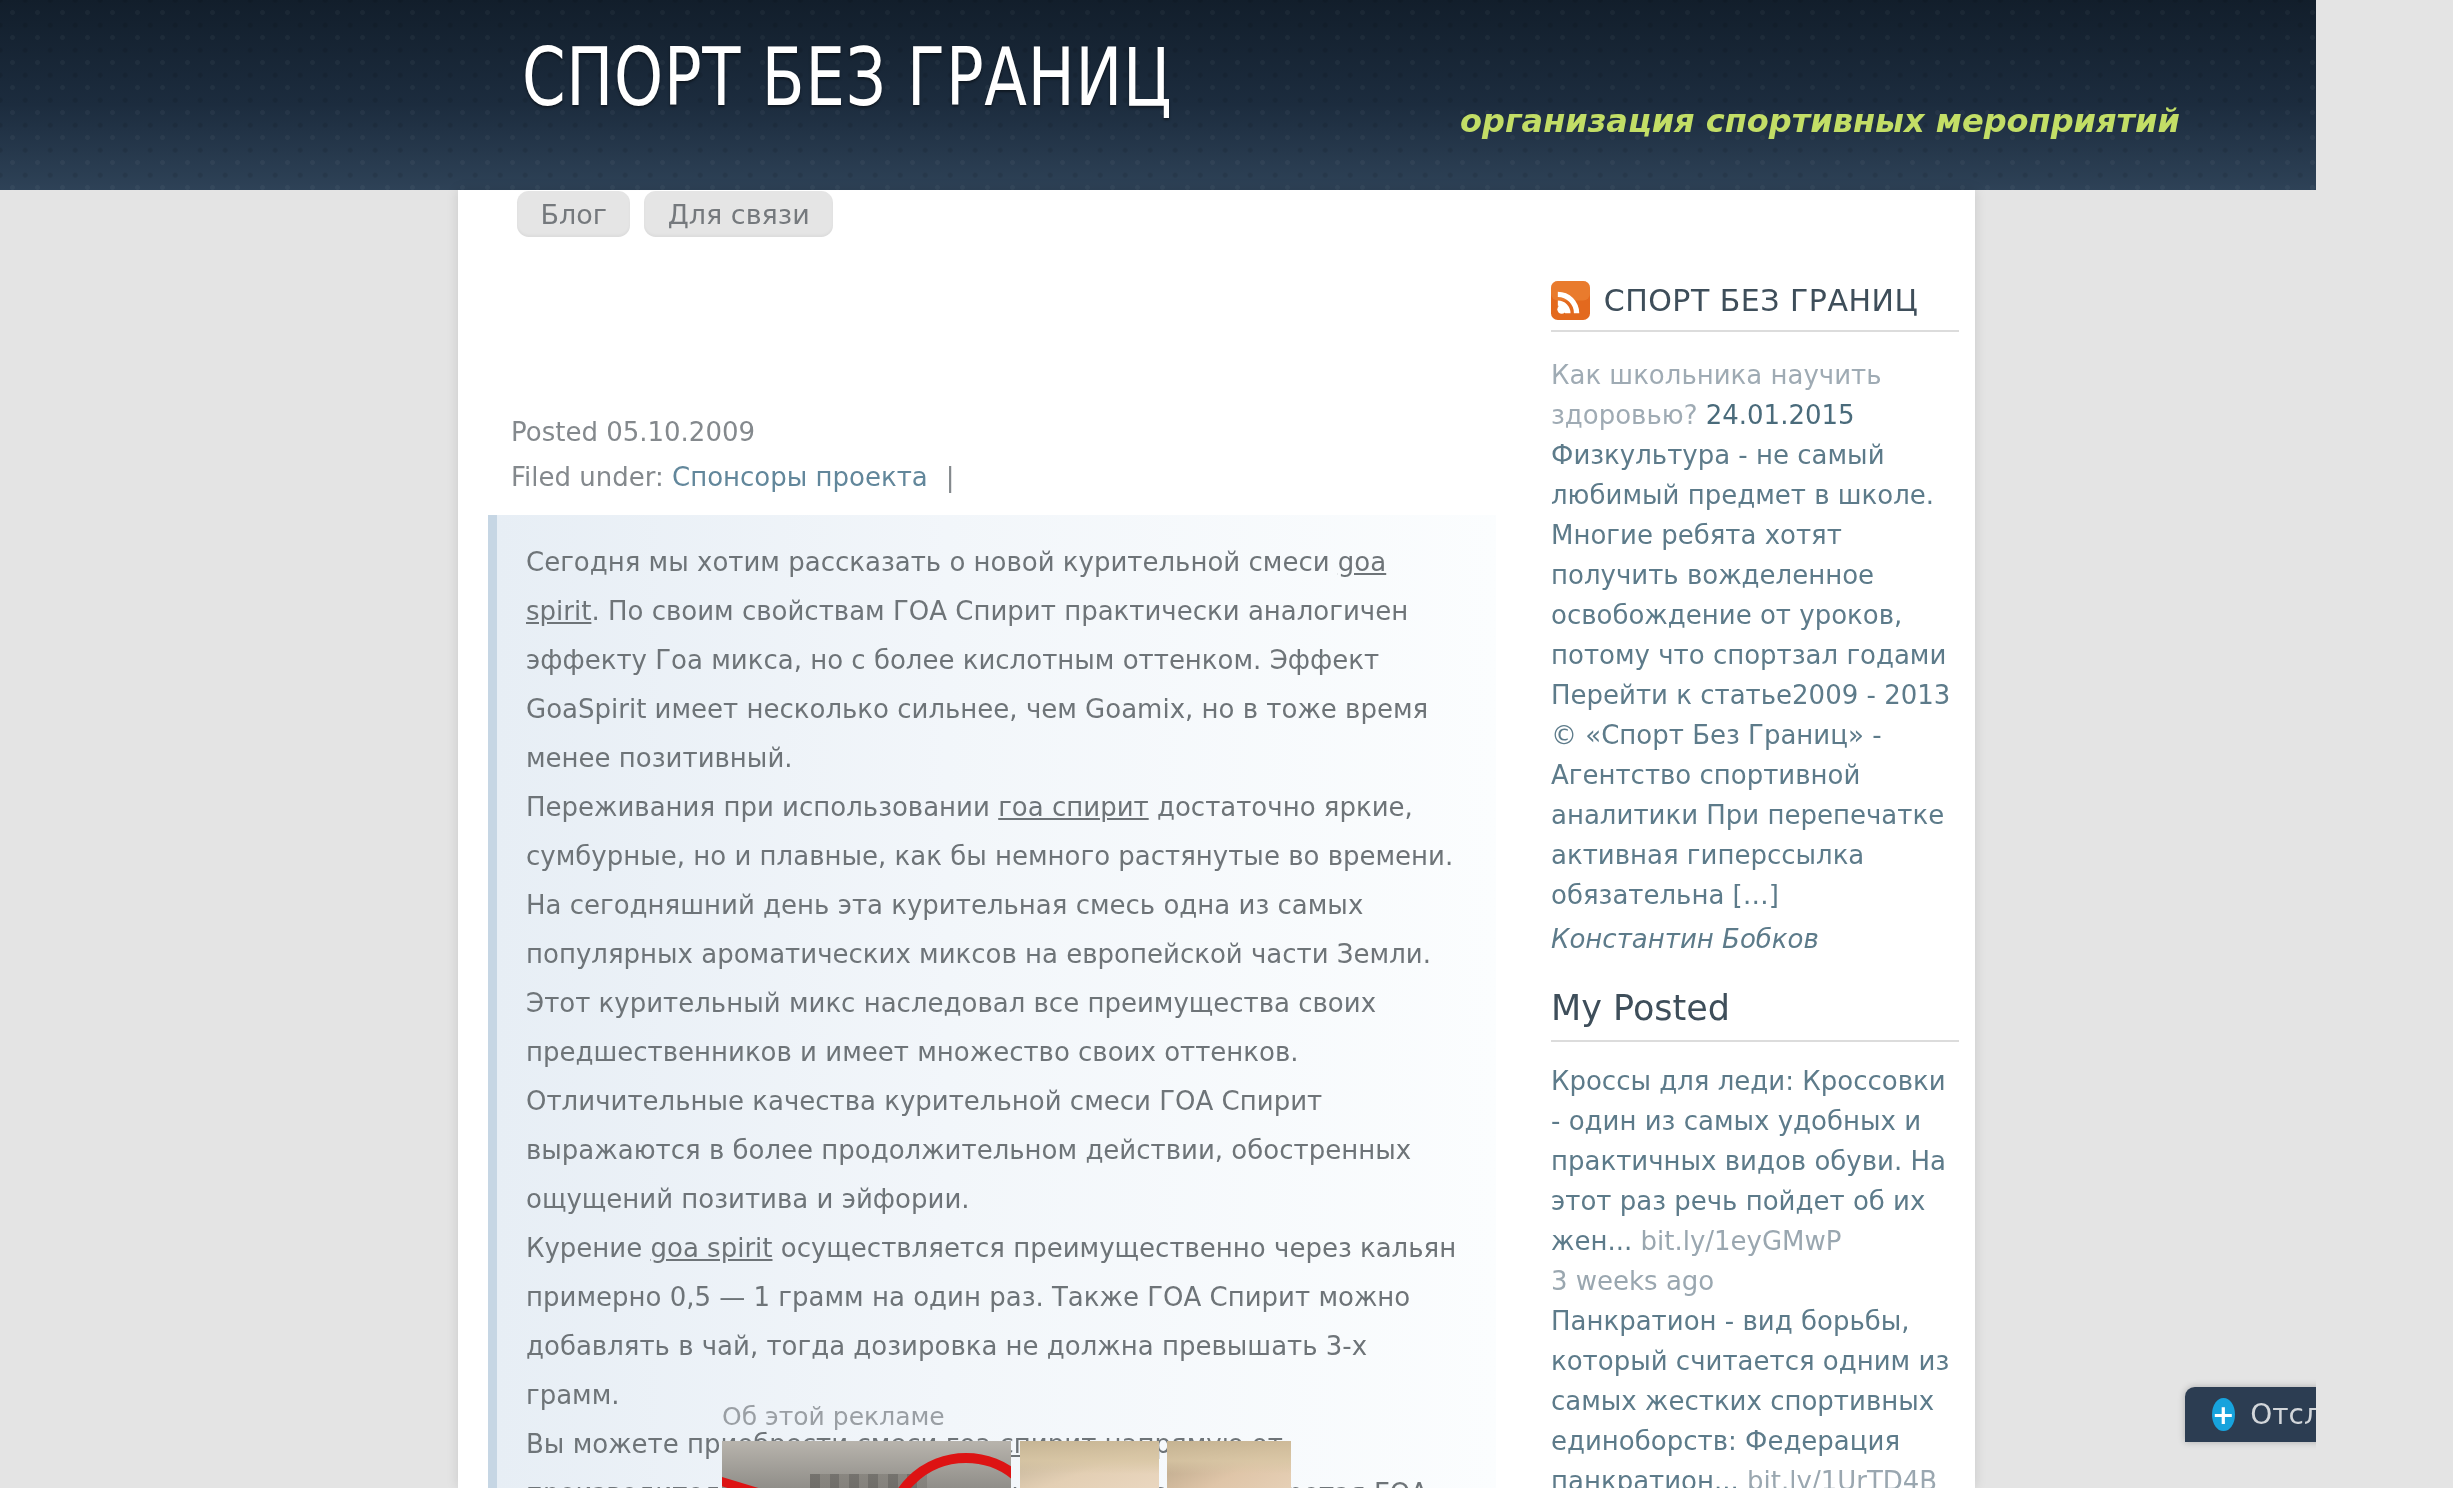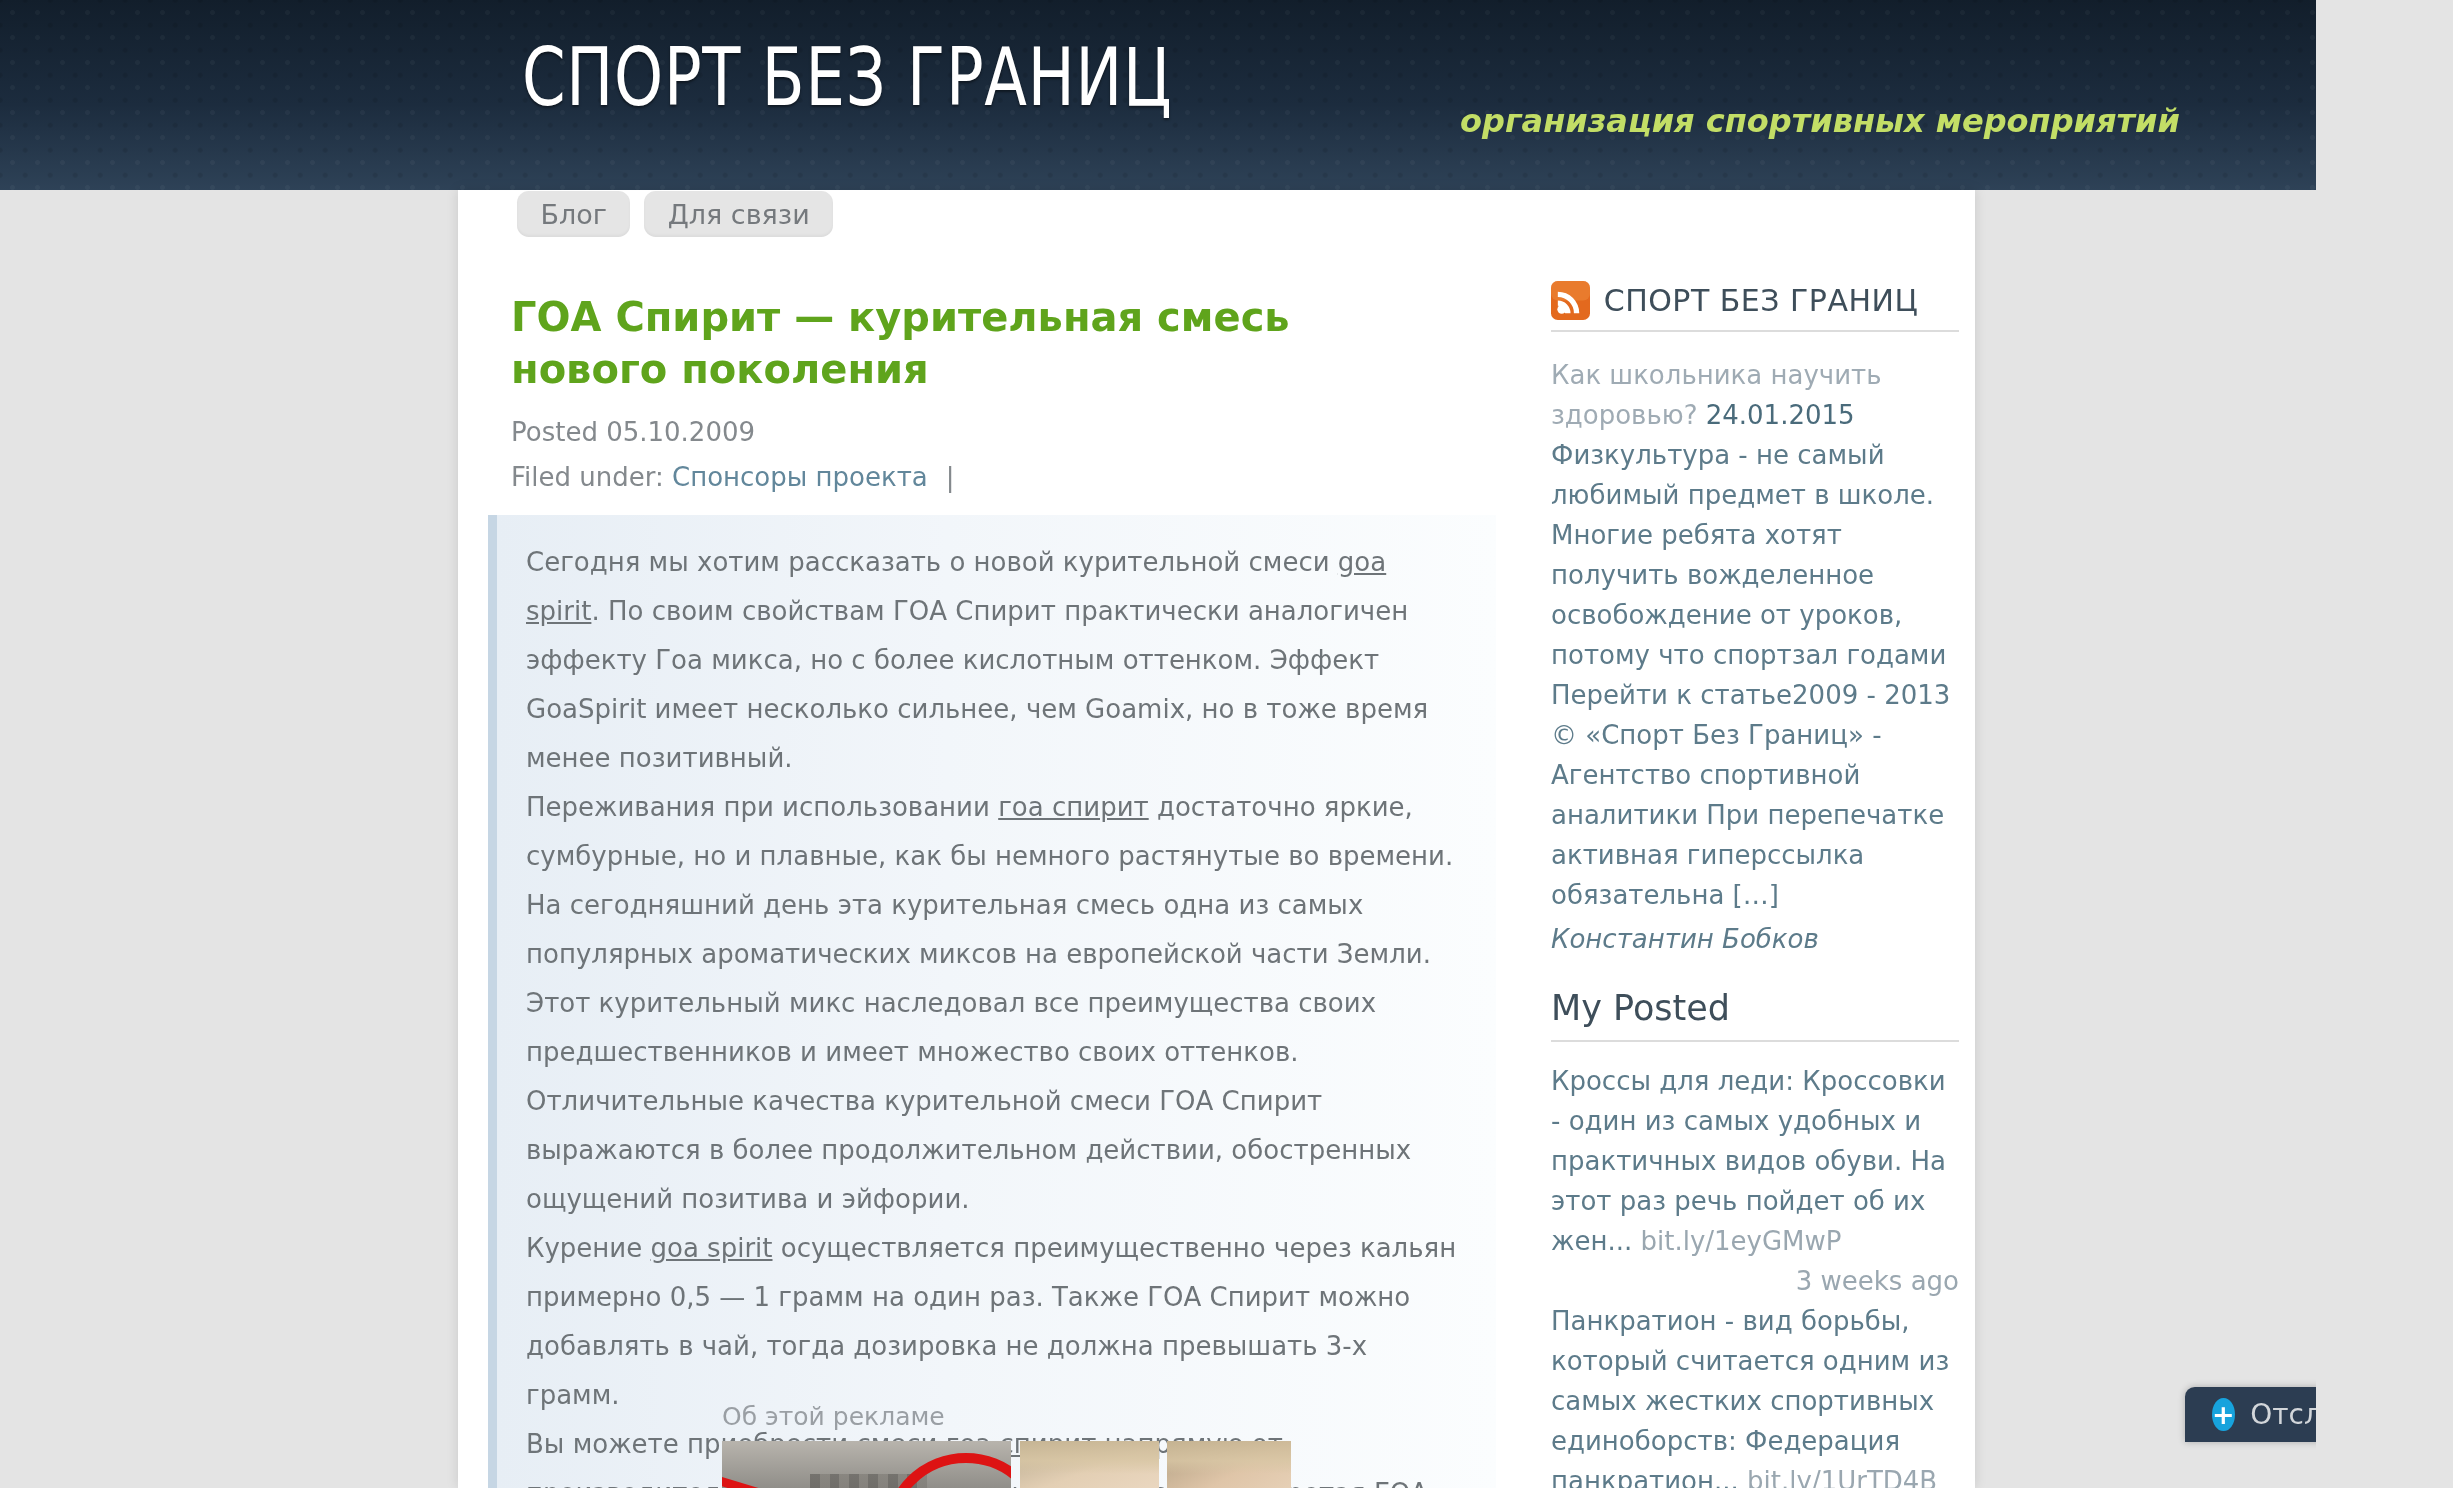--- a/index.html
+++ b/index.html
@@ -86,21 +86,21 @@
   .sb-title{font-size:30px;color:#3e4e5a;letter-spacing:0.5px;white-space:nowrap;cursor:pointer;}
   .rss-icon{width:39px;height:39px;flex:0 0 39px;cursor:pointer;}
   .sb-about{margin-top:23.4px;font-size:26px;line-height:40px;color:#5d7b8a;}
   .seg-link{color:#9fabb4;cursor:pointer;}
   .seg-date{color:#4a6b7b;}
   .seg-author{display:block;font-style:italic;margin-top:3.9px;}
   .sb-tw-head{margin-top:29px;font-size:35px;color:#3e4e5a;padding-bottom:11.7px;border-bottom:2px solid #dcdcdc;}
   .tweets{margin-top:19.5px;font-size:26px;line-height:40px;}
   .tweet-text{color:#5d7b8a;cursor:pointer;}
   .tweet-link{color:#9aa7b0;cursor:pointer;}
-  .tweet-ago{display:block;color:#9aa7b0;cursor:pointer;text-align:right;}
+  .tweet-ago{display:block;color:#9aa7b0;cursor:pointer;}
 
   
   .follow-btn{
     position:absolute;left:2185px;top:1387px;width:226px;height:55px;
     background:#2c3d52;border-radius:9.8px 9.8px 0 0;
     display:flex;align-items:center;gap:15.6px;padding-left:27px;cursor:pointer;
     box-shadow:0 0 7.8px rgba(0,0,0,0.25);
   }
   .plus-circle{
     width:33px;height:33px;border-radius:50%;background:#17a3dd;color:#fff;
@@ -127,21 +127,20 @@
     <div class="site-subtitle">организация спортивных мероприятий</div>
   </div>
 
   <div class="tabs">
     <div class="tab">Блог</div>
     <div class="tab">Для связи</div>
   </div>
 
   <div class="content"></div>
 
-  <div class="post-title">ГОА Спирит — курительная смесь нового поколения</div>
 
   <div class="post-posted">
     <span>Posted</span>
     <span>05.10.2009</span>
   </div>
 
   <div class="post-filed">
     <span>Filed under:</span>
     <span class="category-link">Спонсоры проекта</span>
     <span class="sep">|</span>

